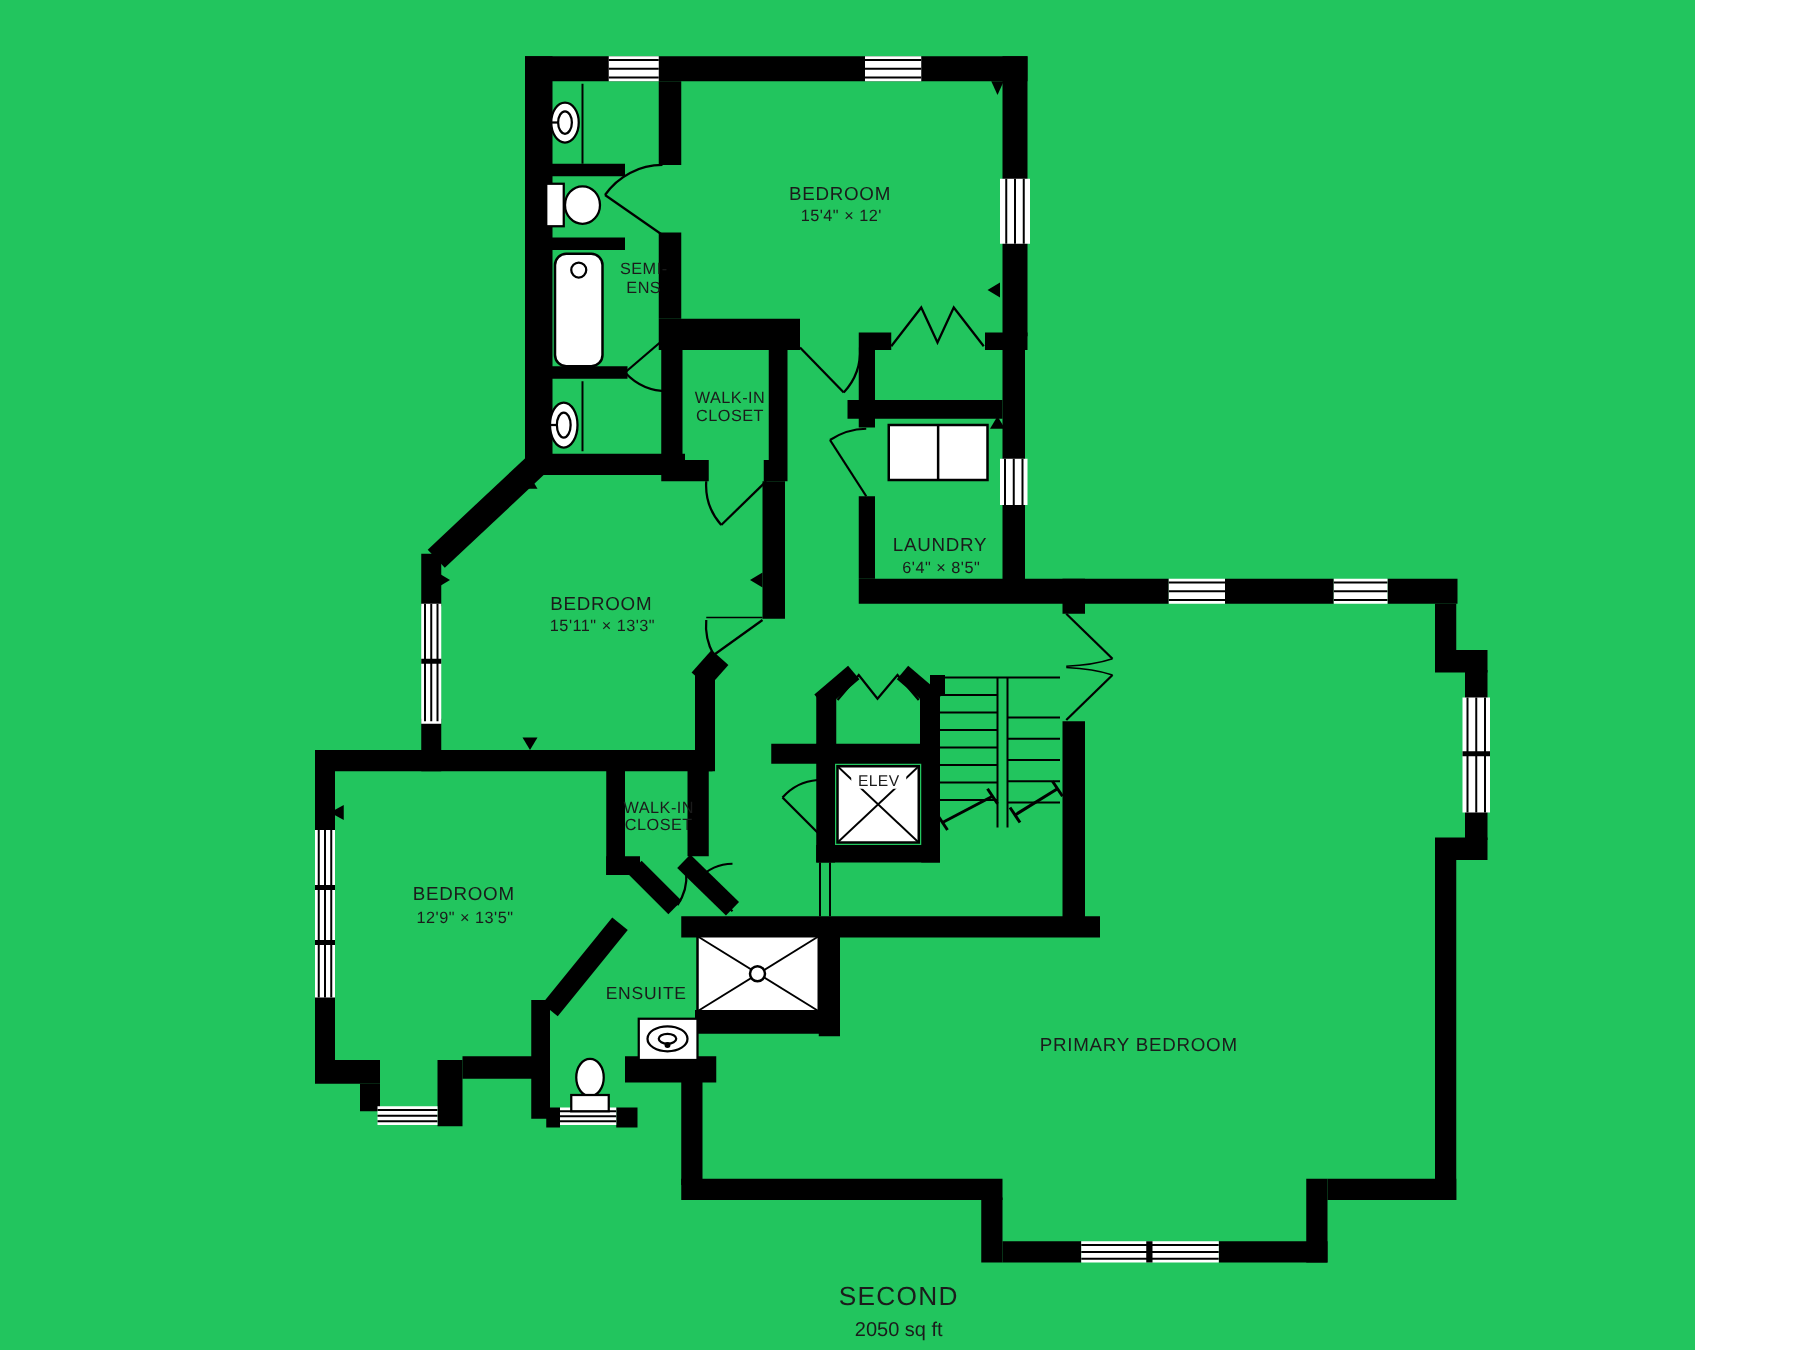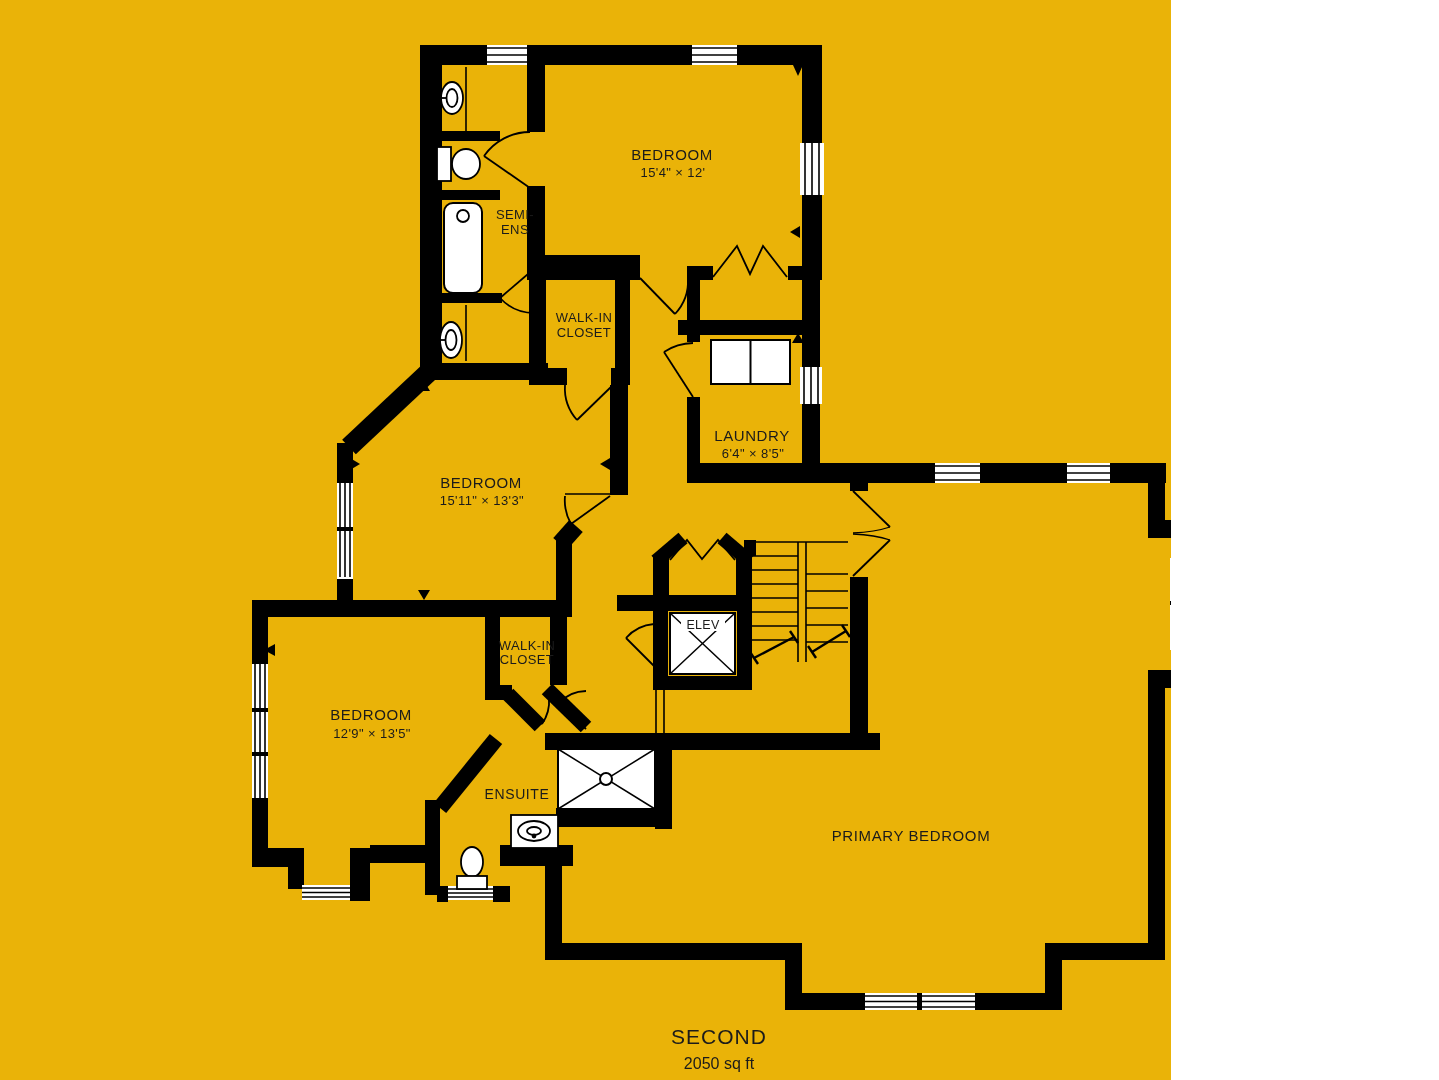--- a/index.html
+++ b/index.html
@@ -1,16 +1,16 @@
 <!DOCTYPE html>
 <html><head>
 <meta charset="utf-8">
 <style>
   html,body{margin:0;padding:0;background:#ffffff;}
-  #stage{position:relative;width:1171px;height:1080px;background:#eab308;overflow:hidden;
+  #stage{position:relative;width:1356px;height:1080px;background:#22c55e;overflow:hidden;
          font-family:"Liberation Sans", sans-serif;}
   svg text{font-family:"Liberation Sans", sans-serif;fill:#1b1b1b;}
   .room-label{font-size:15px;letter-spacing:0.6px;}
   .room-dims{font-size:13px;letter-spacing:0.4px;}
   .small-label{font-size:13px;letter-spacing:0.4px;}
   .tiny-label{font-size:12.5px;letter-spacing:0.3px;}
   .title-label{font-size:21px;letter-spacing:1px;}
   .subtitle-label{font-size:16px;}
 </style>
 </head>

